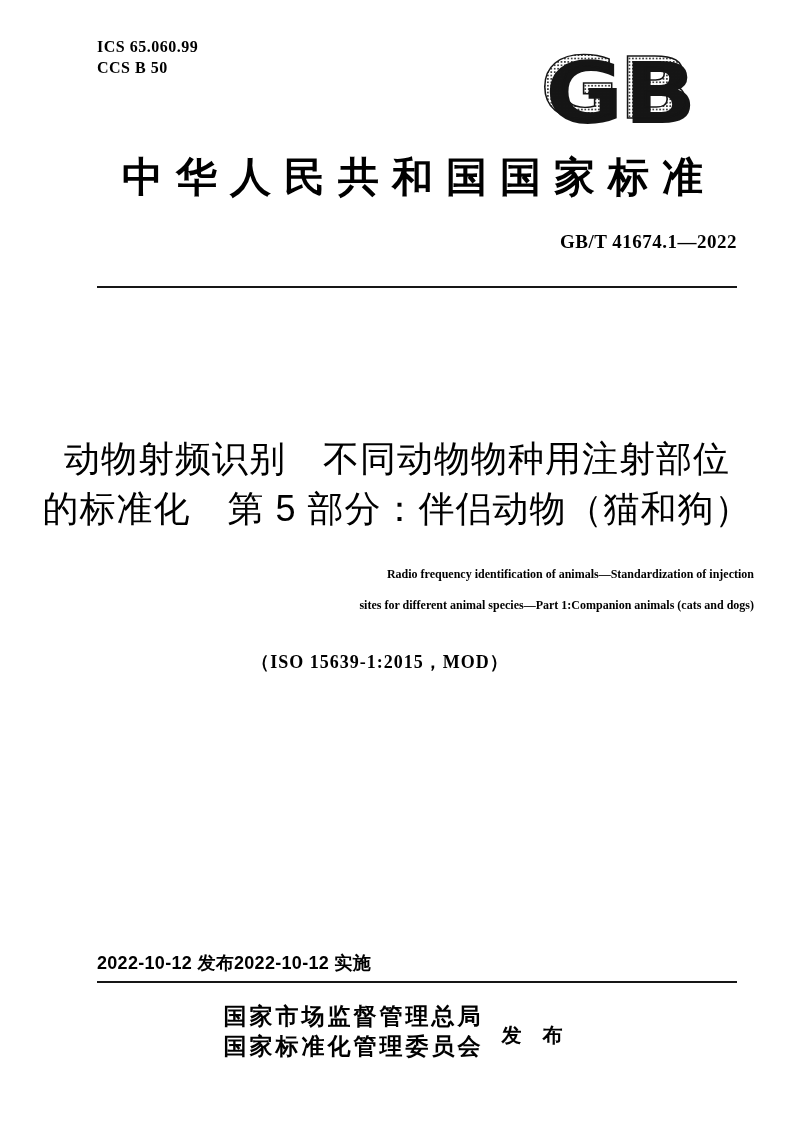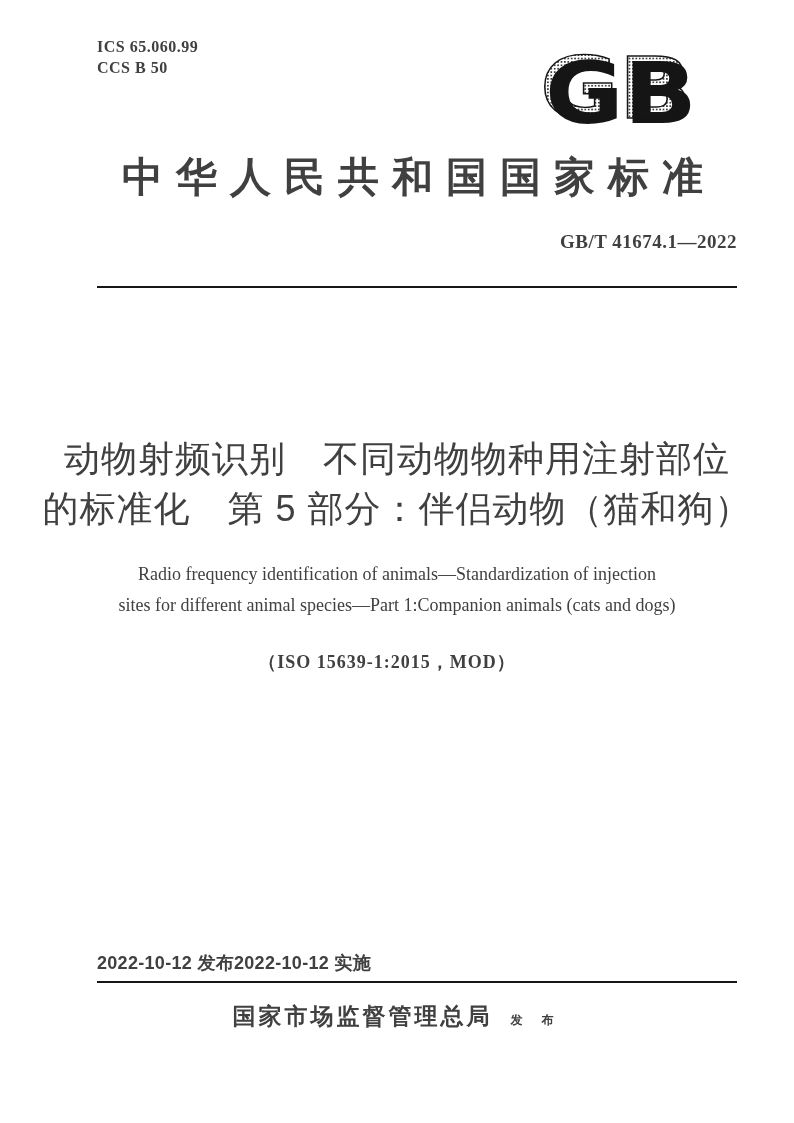--- a/index.html
+++ b/index.html
@@ -1,21 +1,21 @@
 <!DOCTYPE html>
 <html><head>
 <meta charset="utf-8">
 <style>
   html,body{margin:0;padding:0;background:#e8e8e8;}
   .page{
     position:relative;
     width:794px;height:1123px;
     margin:0 auto;
     background:#ffffff;
-    color:#404040;
+    color:#000000;
     overflow:hidden;
     font-family:"Liberation Sans",sans-serif;
   }
   .ics-block{
     position:absolute;left:97px;top:36px;
     font-family:"Liberation Serif",serif;
     font-weight:bold;font-size:16px;line-height:21px;
     letter-spacing:.5px;
   }
   .gb-logo{
@@ -37,26 +37,26 @@
     position:absolute;top:286px;left:97px;width:640px;height:2px;
     background:#161616;
   }
   .main-title{
     position:absolute;top:434px;left:30px;width:734px;
     text-align:center;
     font-weight:normal;font-size:36px;line-height:50px;letter-spacing:1px;
   }
   .en-title{
     position:absolute;top:559px;left:40px;width:714px;
-    text-align:center;
+    text-align:right;
     font-family:"Liberation Serif",serif;
-    font-weight:normal;font-size:18px;line-height:31px;
+    font-weight:bold;font-size:12px;line-height:31px;
   }
   .iso-ref{
-    position:absolute;top:650px;left:7px;width:760px;
+    position:absolute;top:650px;left:0;width:760px;
     text-align:center;
     font-family:"Liberation Serif",serif;
     font-weight:bold;font-size:18px;letter-spacing:1px;
   }
   .dates-row{
     position:absolute;top:951px;left:97px;width:640px;
     display:flex;justify-content:flex-start;align-items:flex-end;
     font-weight:bold;font-size:18px;letter-spacing:.3px;
   }
   .rule-bottom{
@@ -65,21 +65,21 @@
   }
   .publisher{
     position:absolute;top:1002px;left:0;width:794px;
     display:flex;justify-content:center;align-items:center;gap:18px;
     font-family:"Liberation Serif",serif;font-weight:bold;
   }
   .publisher-lines{
     font-size:23px;line-height:30px;letter-spacing:3px;text-align:center;
   }
   .publish-label{
-    font-size:12px;letter-spacing:8px;padding-top:6px;white-space:nowrap;font-family:Liberation Serif, serif;
+    font-size:20px;letter-spacing:8px;padding-top:6px;white-space:nowrap;font-family:Liberation Serif, serif;
   }
 </style>
 </head>
 <body>
 
 <div class="page">
 
   <div class="ics-block">
     <div>ICS 65.060.99</div>
     <div>CCS B 50</div>
@@ -116,17 +116,18 @@
   <div class="dates-row">
     <span>2022-10-12 发布</span>
     <span>2022-10-12 实施</span>
   </div>
 
   <div class="rule-bottom"></div>
 
   <div class="publisher">
     <div class="publisher-lines">
       <div>国家市场监督管理总局</div>
+      <div>国家标准化管理委员会</div>
     </div>
     <div class="publish-label">发 布</div>
   </div>
 
 </div>
 
 </body></html>

